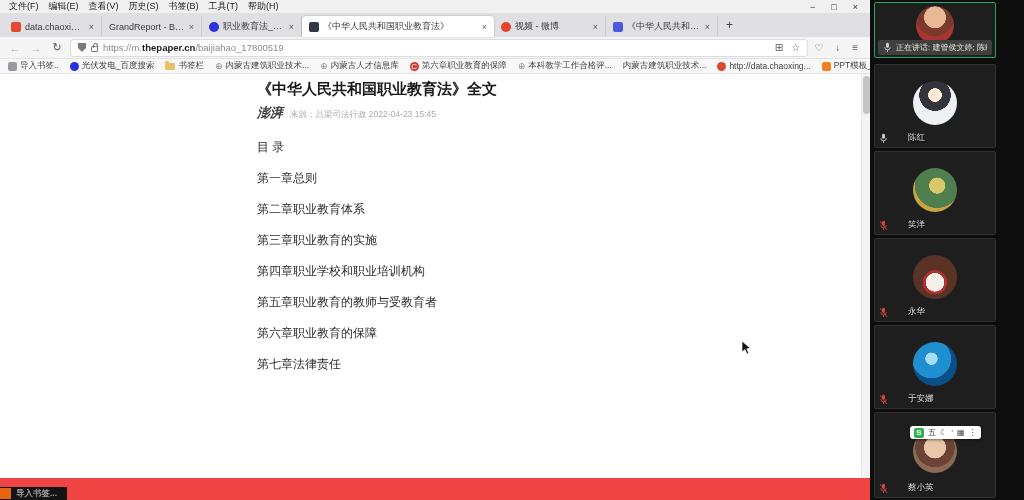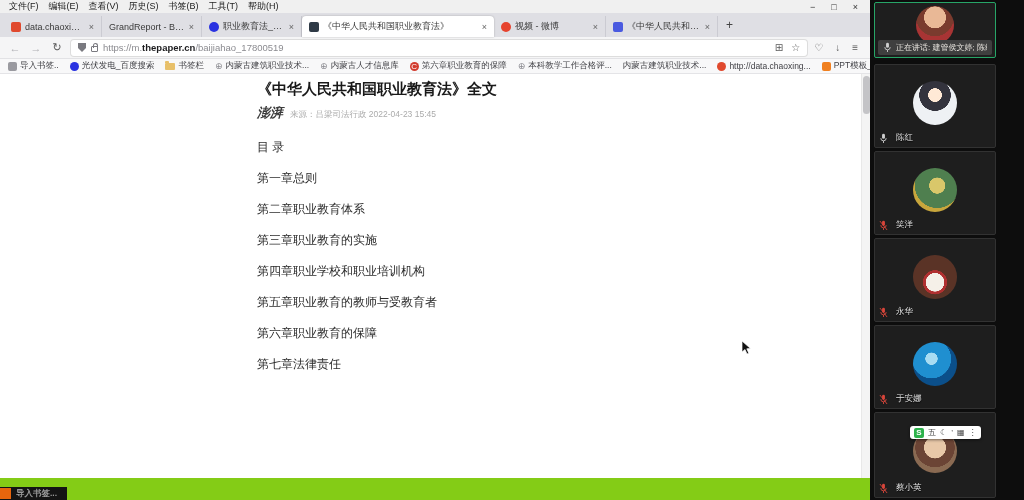--- a/index.html
+++ b/index.html
@@ -46,42 +46,42 @@
   .content{position:absolute;left:0;top:74px;width:870px;bottom:22px;background:#fff;overflow:hidden;}
   .article{position:absolute;left:257px;top:6px;width:422px;}
   .article h1{font-size:15px;color:#191919;margin-bottom:5px;font-weight:bold;}
   .byline{display:flex;align-items:baseline;gap:7px;margin-bottom:16px;}
   .brand{font-family:"Liberation Serif","DejaVu Serif",serif;font-style:italic;font-weight:bold;
     font-size:13px;color:#3c3c3c;}
   .meta{font-size:8.5px;color:#ababab;}
   .article p{font-size:12px;line-height:18.5px;color:#2c2c2c;margin-bottom:12.5px;text-align:justify;}
   .scrollbar{position:absolute;right:0;top:0;width:9px;height:100%;background:#f4f4f4;border-left:1px solid #e8e8e8;}
   .scroll-thumb{position:absolute;left:1px;top:2px;width:7px;height:38px;background:#c4c4c7;border-radius:4px;}
-  .bottomband{position:absolute;left:0;bottom:0;width:870px;height:22px;background:#84cc16;}
+  .bottomband{position:absolute;left:0;bottom:0;width:870px;height:22px;background:#ef4444;}
   .taskbar-item{position:absolute;left:0;bottom:0;height:13px;display:flex;align-items:center;
     background:#141414;padding-right:10px;}
   .taskbar-ico{width:11px;height:11px;background:#e8650d;margin-right:5px;}
   .taskbar-label{font-size:8.5px;color:#9a9a9a;font-weight:bold;}
   
   .cursor{position:absolute;left:742px;top:341px;width:10px;height:14px;z-index:50;}
   
   .panel{position:absolute;left:870px;top:0;width:154px;height:500px;background:#0d0d0d;}
   .tile{position:absolute;left:4px;width:122px;background:#1e1e1e;border:1px solid #323232;border-radius:2px;}
   .tile.speaking{border:1px solid #27a567;}
   .avatar{position:absolute;left:50%;transform:translateX(-50%);border-radius:50%;}
   .av1{width:38px;height:38px;top:3px;background:radial-gradient(circle at 50% 30%,#e9b896 0 33%,#7a3b2e 34% 57%,#a83434 58%);}
   .av2{width:44px;height:44px;top:16px;background:radial-gradient(circle at 50% 32%,#ffe9d6 0 18%,#33333d 19% 42%,#eef1f4 43%);}
   .av3{width:44px;height:44px;top:16px;background:radial-gradient(circle at 55% 40%,#d9c76a 0 22%,#4f7f4f 23% 62%,#c8a63c 63%);}
   .av4{width:44px;height:44px;top:16px;background:radial-gradient(circle at 50% 62%,#f5f0e8 0 26%,#b03030 27% 34%,#5a3326 35%);}
   .av5{width:44px;height:44px;top:16px;background:radial-gradient(circle at 42% 38%,#a8dcf2 0 16%,#1f8fd0 17% 52%,#0b4f8a 53% 76%,#062a42 77%);}
   .av6{width:44px;height:44px;top:16px;background:radial-gradient(circle at 50% 42%,#e8c8a8 0 32%,#6b4435 33% 58%,#8a6a52 59%);}
   .speak-banner{position:absolute;left:3px;right:3px;bottom:2px;height:15px;background:#3f3f3f;
     border-radius:2px;display:flex;align-items:center;gap:4px;padding:0 5px;}
   .speak-text{font-size:8px;color:#e8e4de;white-space:nowrap;overflow:hidden;}
-  .name-badge{position:absolute;left:4px;bottom:3px;display:flex;align-items:center;gap:8px;
+  .name-badge{position:absolute;left:4px;bottom:3px;display:flex;align-items:center;gap:20px;
     font-size:8.5px;color:#e2e2e2;text-shadow:0 1px 1px #000;}
   .mic{width:9px;height:11px;color:#cfcfcf;flex:none;}
   .mic.muted{color:#d8453a;}
   .mic svg{width:100%;height:100%;display:block;}
   .mic:not(.muted) .slash{display:none;}
   
   .ime{position:absolute;left:35px;top:13px;height:13px;background:#fff;border-radius:3px;
     box-shadow:0 1px 3px rgba(0,0,0,.5);display:flex;align-items:center;gap:4px;padding:0 4px;z-index:5;}
   .ime-logo{width:10px;height:10px;border-radius:2px;background:#2eb24c;color:#fff;font-size:8px;
     font-weight:bold;display:flex;align-items:center;justify-content:center;}

